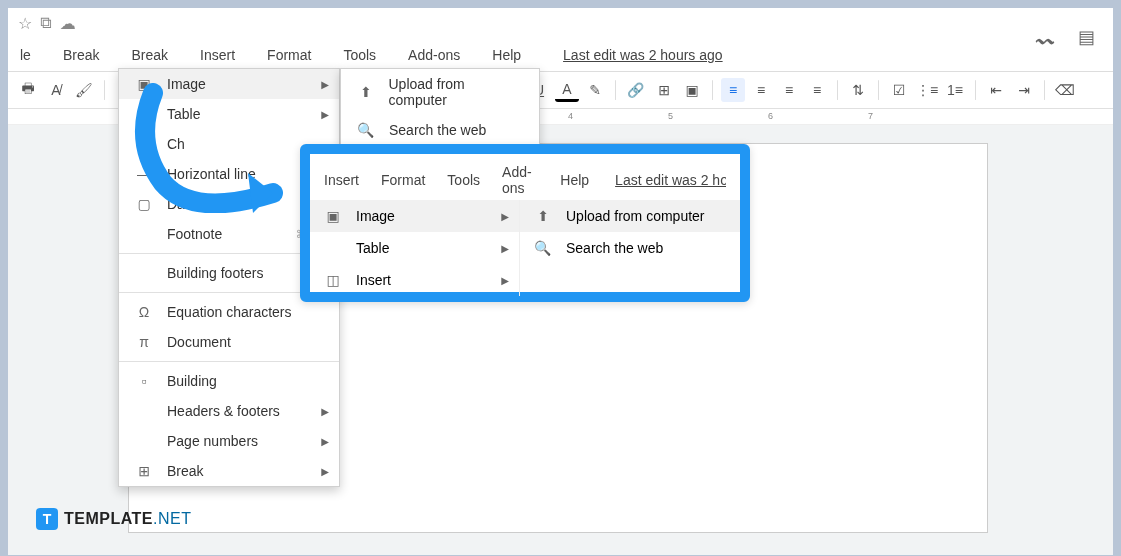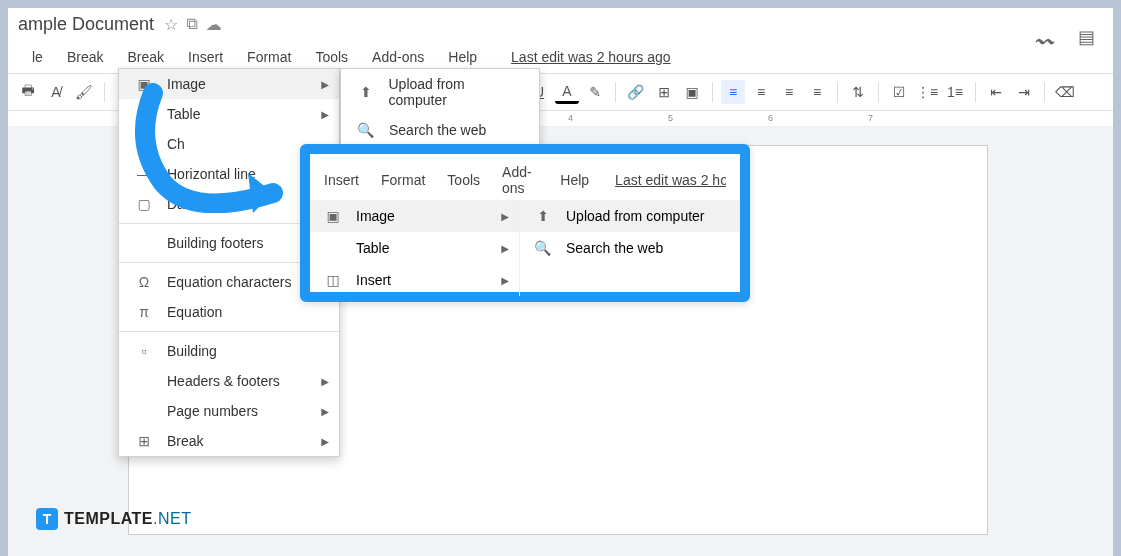--- a/index.html
+++ b/index.html
@@ -3,21 +3,21 @@
 <meta charset="utf-8">
 <style>
 * { box-sizing: border-box; margin: 0; padding: 0; font-family: Arial, sans-serif; }
 body { background: #b8c5d6; width: 1121px; height: 556px; overflow: hidden; position: relative; }
 .app { background: #fff; margin: 8px; height: 540px; position: relative; }
 .titlebar { display: flex; align-items: center; padding: 6px 10px; font-size: 18px; color: #444; }
 .titlebar .title { margin-right: 10px; }
 .title-icons { display: flex; gap: 8px; color: #888; }
 .title-icons span { font-size: 16px; }
 .topright { position: absolute; right: 18px; top: 18px; display:flex; gap: 24px; color:#666; font-size:18px;}
-.menubar { display: flex; align-items: center; gap: 20px; padding: 4px 22px; font-size: 14px; color: #444; border-bottom: 1px solid #ddd; }
+.menubar { display: flex; align-items: center; gap: 28px; padding: 4px 10px; font-size: 14px; color: #444; border-bottom: 1px solid #ddd; }
 .menubar .menuitem { cursor: pointer; padding: 4px 2px; }
 .menubar .menuitem.active { color:#444; }
 .lastedit { color: #444; text-decoration: underline; margin-left: 12px; }
 .toolbar { display: flex; align-items: center; gap: 4px; padding: 6px 8px; border-bottom: 1px solid #e0e0e0; font-size: 14px; color: #555; }
 .tool { width: 24px; height: 24px; display:flex; align-items:center; justify-content:center; cursor:pointer; border-radius:3px; }
 .tool.sep { width:1px; height:20px; background:#ddd; margin:0 4px; cursor:default; }
 .tool.active { background:#e8f0fe; color:#1a73e8; }
 .ruler { height: 16px; background:#fff; border-bottom:1px solid #eee; position: relative; font-size:9px; color:#888; }
 .ruler .tick { position:absolute; top:2px; }
 .doc-area { background:#f1f3f4; height: 430px; position:relative; padding: 18px 60px; }
@@ -44,21 +44,20 @@
 .watermark { position:absolute; left:28px; bottom:18px; display:flex; align-items:center; gap:6px; z-index:50; }
 .wm-icon { width:22px; height:22px; background:#2196f3; border-radius:4px; color:#fff; display:flex; align-items:center; justify-content:center; font-weight:bold; font-size:14px;}
 .wm-text { font-weight:bold; font-size:16px; letter-spacing:.5px; color:#222;}
 .wm-text .light { color:#0369a1; font-weight:normal;}
 </style>
 </head>
 <body>
 
 <div class="app">
   <div class="titlebar">
-    <span class="title">ample Document</span>
     <div class="title-icons">
       <span>☆</span>
       <span>⧉</span>
       <span>☁</span>
     </div>
   </div>
   <div class="topright">
     <span>〰</span>
     <span>▤</span>
   </div>
@@ -135,34 +134,39 @@
         <span>Ch</span>
       </div>
     <div class="item">
         <span class="icon">—</span>
         <span>Horizontal line</span>
       </div>
     <div class="item">
         <span class="icon">▢</span>
         <span>Date</span>
       </div>
+    <div class="item">
+        <span class="icon"></span>
+        <span>Footnote</span>
+        <span class="hint">⌘+Opt</span>
+      </div>
     <hr>
     <div class="item">
         <span class="icon"></span>
         <span>Building footers</span>
         <span class="arrow">▶</span>
       </div>
     <hr>
     <div class="item">
         <span class="icon">Ω</span>
         <span>Equation characters</span>
       </div>
     <div class="item">
         <span class="icon">π</span>
-        <span>Equation</span>
+        <span>Document</span>
       </div>
     <hr>
     <div class="item">
         <span class="icon">▫</span>
         <span>Building</span>
       </div>
     <div class="item">
         <span class="icon"></span>
         <span>Headers &amp; footers</span>
         <span class="arrow">▶</span>

